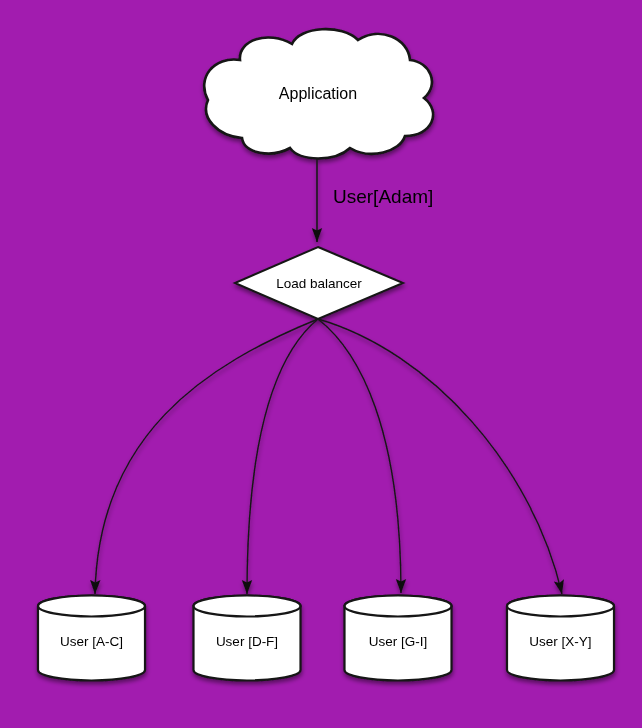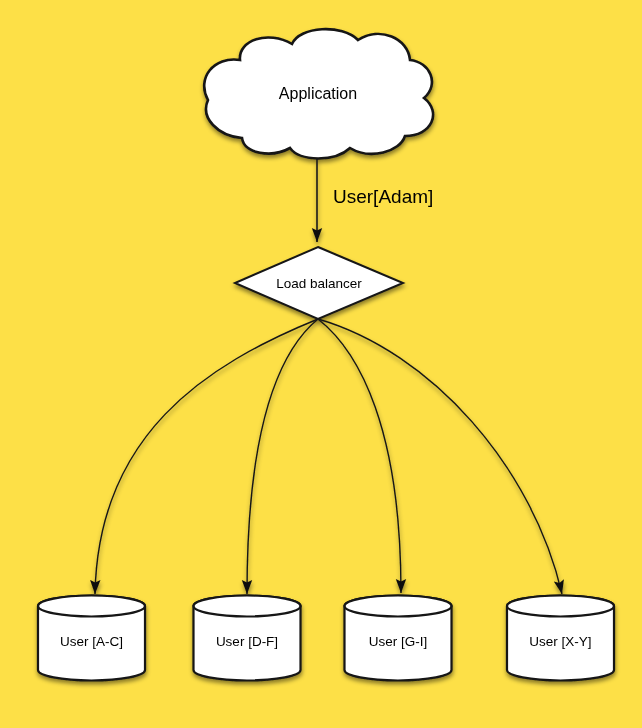--- a/index.html
+++ b/index.html
@@ -4,21 +4,21 @@
 <style>
   html, body {
     margin: 0;
     padding: 0;
     background: #ffffff;
   }
   .canvas {
     position: relative;
     width: 642px;
     height: 728px;
-    background: #fde047;
+    background: #a21caf;
     overflow: hidden;
     font-family: "Liberation Sans", "DejaVu Sans", sans-serif;
   }
   svg { display: block; }
   .shape {
     fill: #ffffff;
     stroke: #161616;
   }
   .cloud-shape   { stroke-width: 2.6; }
   .diamond-shape { stroke-width: 2; }

